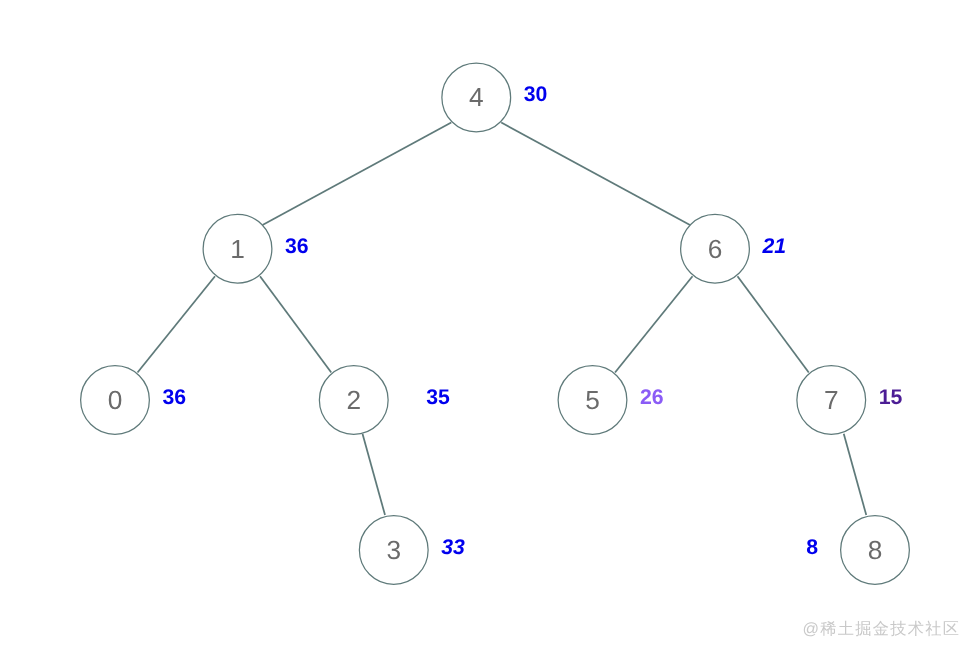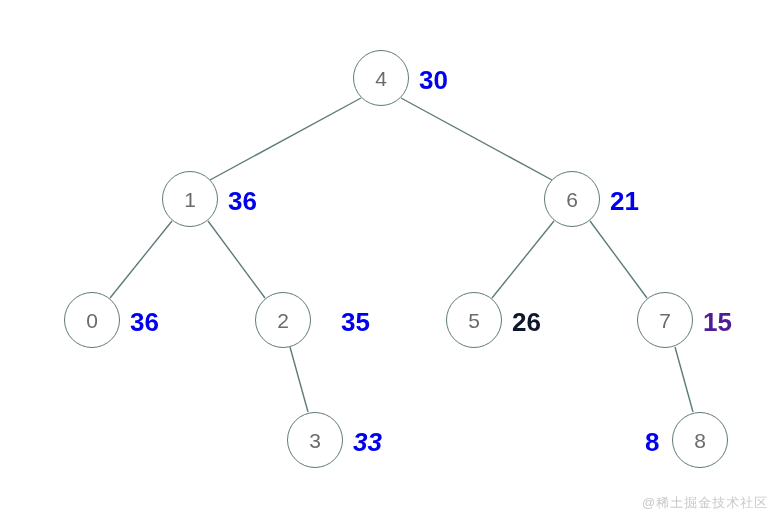--- a/index.html
+++ b/index.html
@@ -33,21 +33,21 @@
     justify-content: center;
   }
   .node-label {
     font-size: 21px;
     color: #6b6b6b;
     line-height: 1;
     user-select: none;
   }
   .weight {
     position: absolute;
-    font-size: 26px;
+    font-size: 17px;
     font-weight: bold;
     line-height: 1;
     white-space: nowrap;
     user-select: none;
   }
   .watermark {
     position: absolute;
     font-size: 13px;
     color: #c9c9c9;
     letter-spacing: 1px;
@@ -74,33 +74,33 @@
         <span class="node-label" style="color: rgb(107, 107, 107);">4</span>
       </div>
       <span class="weight" style="color: rgb(0, 0, 238); left: 419px; top: 67px;">30</span>
       <div class="node" style="left: 162px; top: 171px; width: 56px; height: 56px; border: 1.4px solid rgb(95, 122, 122); background: rgb(255, 255, 255);">
         <span class="node-label" style="color: rgb(107, 107, 107);">1</span>
       </div>
       <span class="weight" style="color: rgb(0, 0, 238); left: 228px; top: 188px;">36</span>
       <div class="node" style="left: 544px; top: 171px; width: 56px; height: 56px; border: 1.4px solid rgb(95, 122, 122); background: rgb(255, 255, 255);">
         <span class="node-label" style="color: rgb(107, 107, 107);">6</span>
       </div>
-      <span class="weight" style="color: rgb(0, 0, 238); left: 610px; top: 188px;">21</span>
+      <span class="weight" style="color: rgb(0, 0, 238); left: 610px; top: 188px; font-style: italic;">21</span>
       <div class="node" style="left: 64px; top: 292px; width: 56px; height: 56px; border: 1.4px solid rgb(95, 122, 122); background: rgb(255, 255, 255);">
         <span class="node-label" style="color: rgb(107, 107, 107);">0</span>
       </div>
       <span class="weight" style="color: rgb(0, 0, 238); left: 130px; top: 309px;">36</span>
       <div class="node" style="left: 255px; top: 292px; width: 56px; height: 56px; border: 1.4px solid rgb(95, 122, 122); background: rgb(255, 255, 255);">
         <span class="node-label" style="color: rgb(107, 107, 107);">2</span>
       </div>
       <span class="weight" style="color: rgb(0, 0, 238); left: 310px; top: 309px; margin-left: 31px;">35</span>
       <div class="node" style="left: 446px; top: 292px; width: 56px; height: 56px; border: 1.4px solid rgb(95, 122, 122); background: rgb(255, 255, 255);">
         <span class="node-label" style="color: rgb(107, 107, 107);">5</span>
       </div>
-      <span class="weight" style="color: #0f172a; left: 512px; top: 309px;">26</span>
+      <span class="weight" style="color: #8b5cf6; left: 512px; top: 309px;">26</span>
       <div class="node" style="left: 637px; top: 292px; width: 56px; height: 56px; border: 1.4px solid rgb(95, 122, 122); background: rgb(255, 255, 255);">
         <span class="node-label" style="color: rgb(107, 107, 107);">7</span>
       </div>
       <span class="weight" style="color: #4c1d95; left: 703px; top: 309px;">15</span>
       <div class="node" style="left: 287px; top: 412px; width: 56px; height: 56px; border: 1.4px solid rgb(95, 122, 122); background: rgb(255, 255, 255);">
         <span class="node-label" style="color: rgb(107, 107, 107);">3</span>
       </div>
       <span class="weight" style="color: rgb(0, 0, 238); left: 353px; top: 429px; font-style: italic;">33</span>
       <div class="node" style="left: 672px; top: 412px; width: 56px; height: 56px; border: 1.4px solid rgb(95, 122, 122); background: rgb(255, 255, 255);">
         <span class="node-label" style="color: rgb(107, 107, 107);">8</span>

